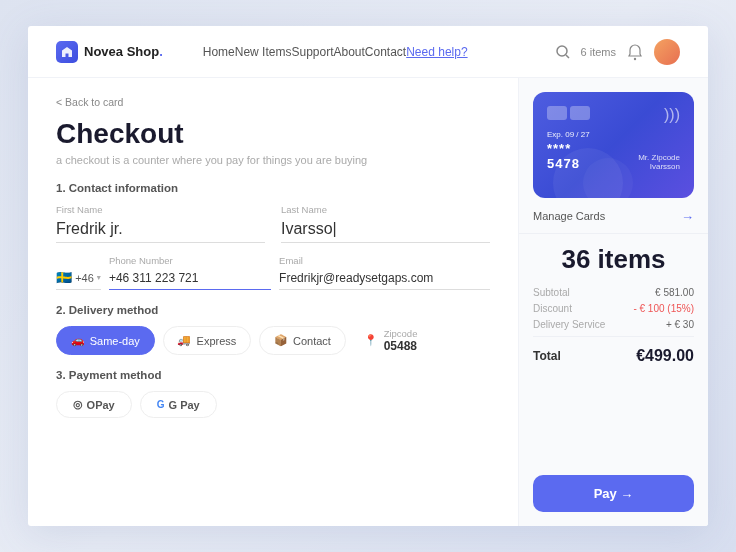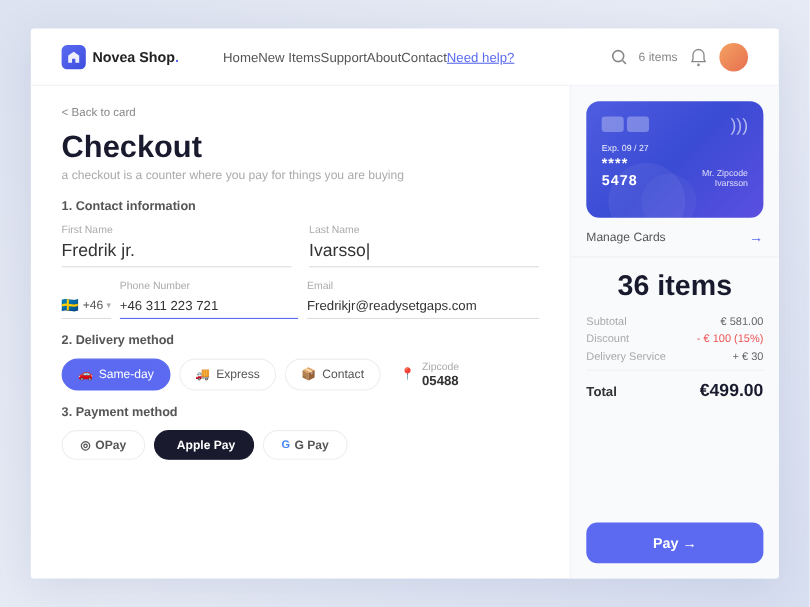--- a/index.html
+++ b/index.html
@@ -516,24 +516,20 @@
         </div>
       </div>
 
       <div class="payment-section">
         <div class="section-label">3. Payment method</div>
         <div class="payment-options">
           <button class="payment-btn">
             <span style="font-size:11px;">◎</span>
             <span>OPay</span>
           </button>
-          <button class="payment-btn apple-pay">
-            <span class="apple-icon"></span>
-            <span>Apple Pay</span>
-          </button>
           <button class="payment-btn">
             <span style="font-size:10px;color:#4285F4;font-weight:700;">G</span>
             <span>G Pay</span>
           </button>
         </div>
       </div>
     </div>
 
     <div class="right-panel">
 

